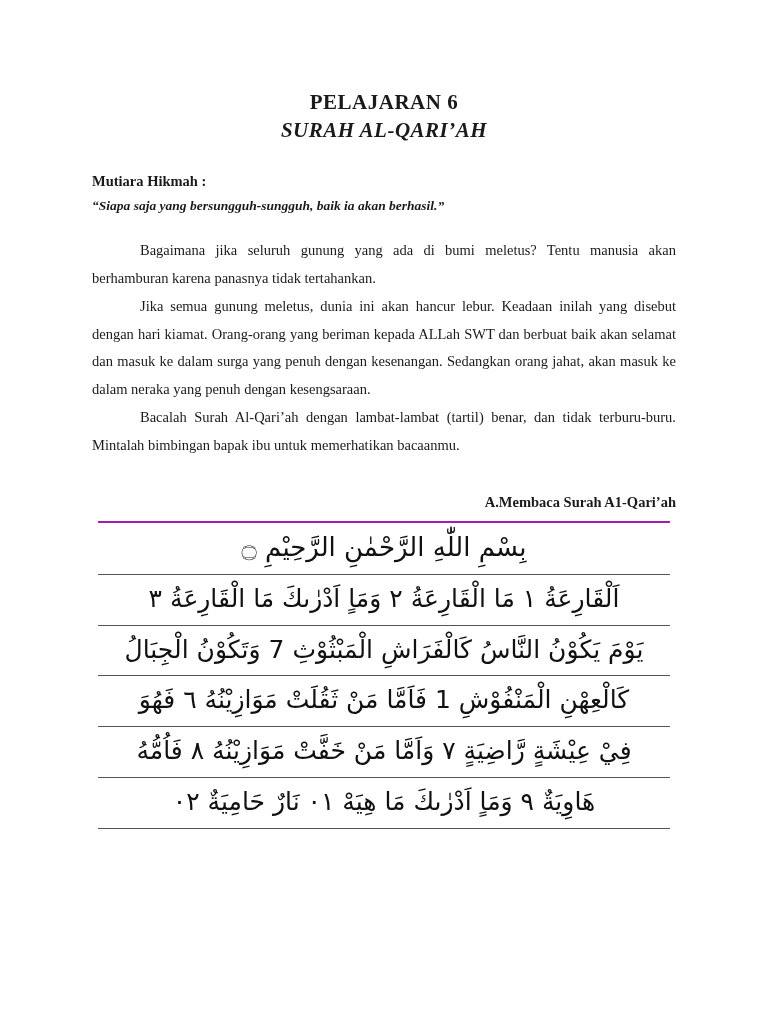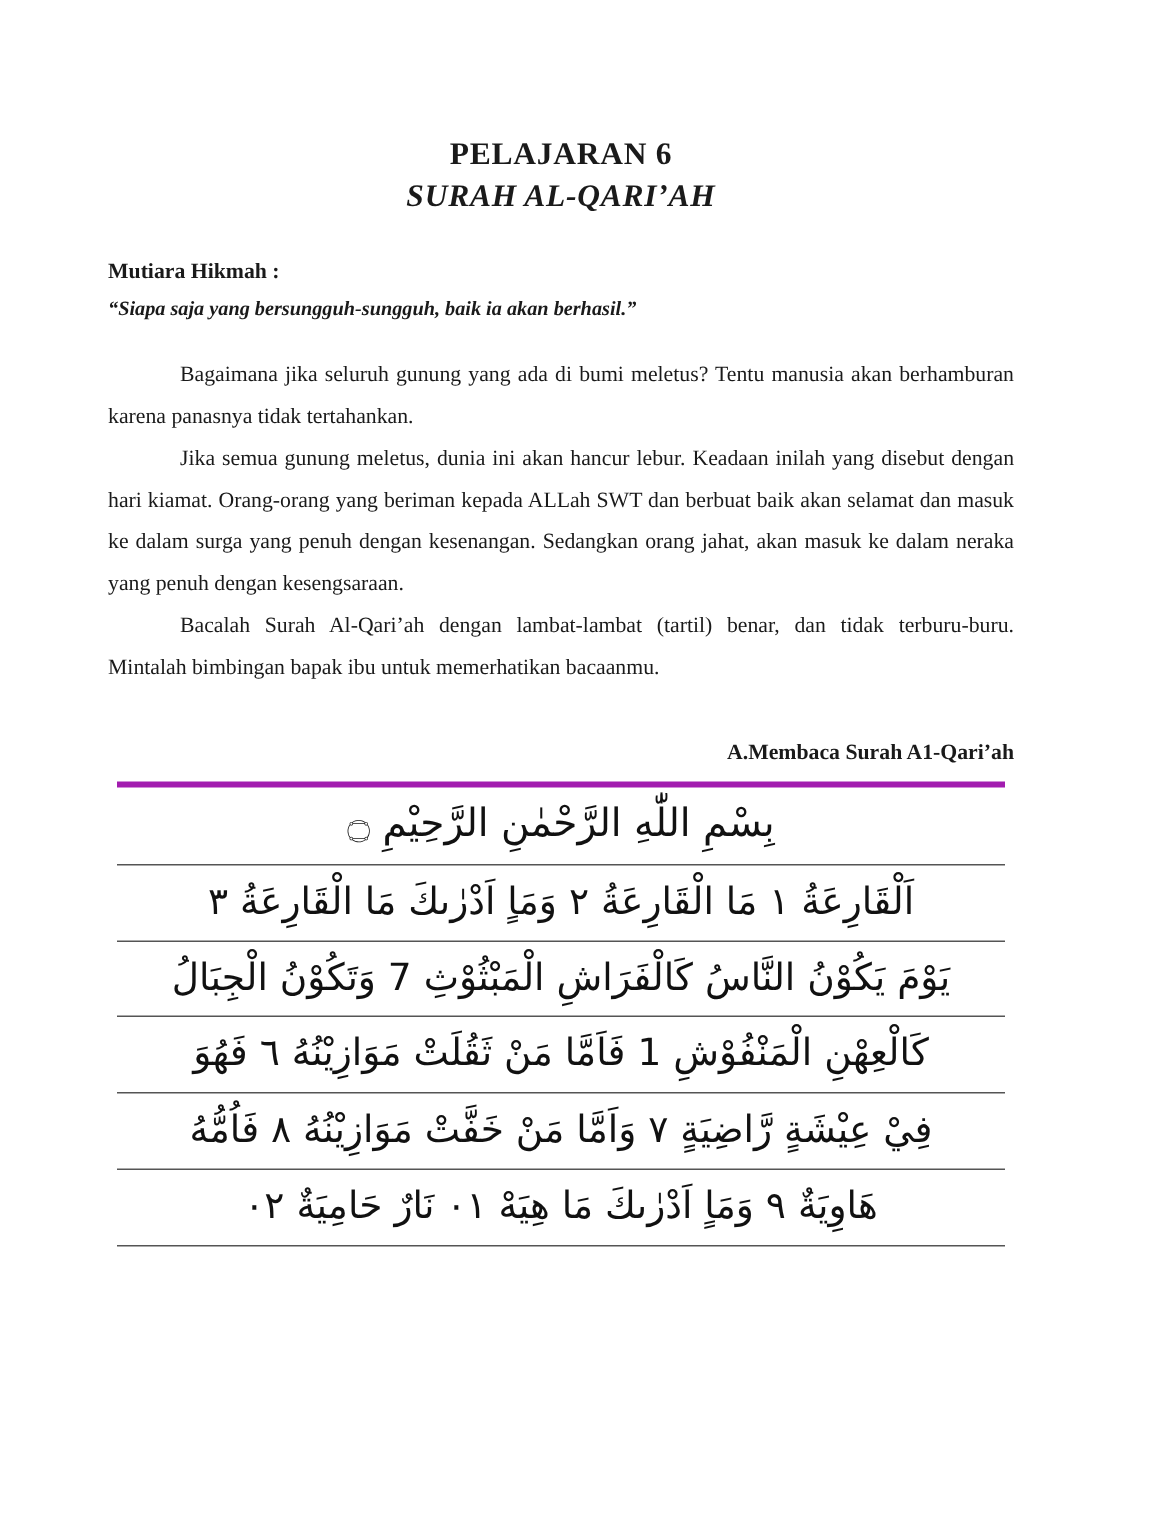--- a/index.html
+++ b/index.html
@@ -12,21 +12,21 @@
     height: 1024px;
     font-family: "Liberation Serif", serif;
     color: #1a1a1a;
     overflow: hidden;
   }
   .page {
     position: relative;
     width: 768px;
     height: 1024px;
     box-sizing: border-box;
-    padding: 88px 92px 40px 72px;
+    padding: 88px 92px 40px 92px;
   }
   .title-block {
     text-align: center;
   }
   .title-line-1 {
     font-size: 21px;
     font-weight: bold;
     letter-spacing: 0.5px;
     line-height: 1.35;
   }
@@ -85,21 +85,21 @@
     font-family: "DejaVu Sans", sans-serif;
     font-size: 25px;
     line-height: 1.35;
     color: #111;
     padding: 7px 4px 9px 4px;
     border-bottom: 1px solid #555;
     white-space: nowrap;
     overflow: hidden;
   }
   .ayat-line:first-child {
-    border-top: 4px solid #a21caf;
+    border-top: 2px solid #a21caf;
   }
   .ayat-line.basmalah {
     font-size: 26px;
   }
 </style>
 </head>
 <body>
 
 <div class="page">
 

